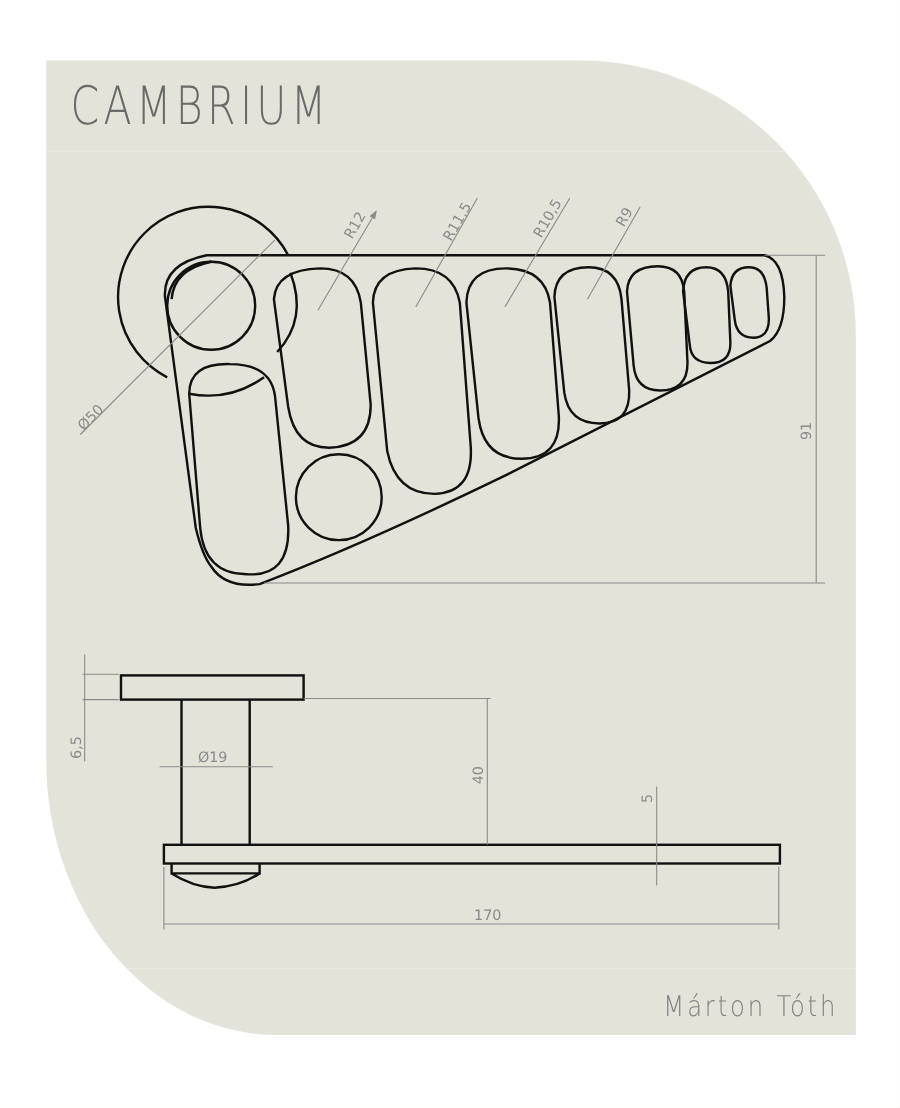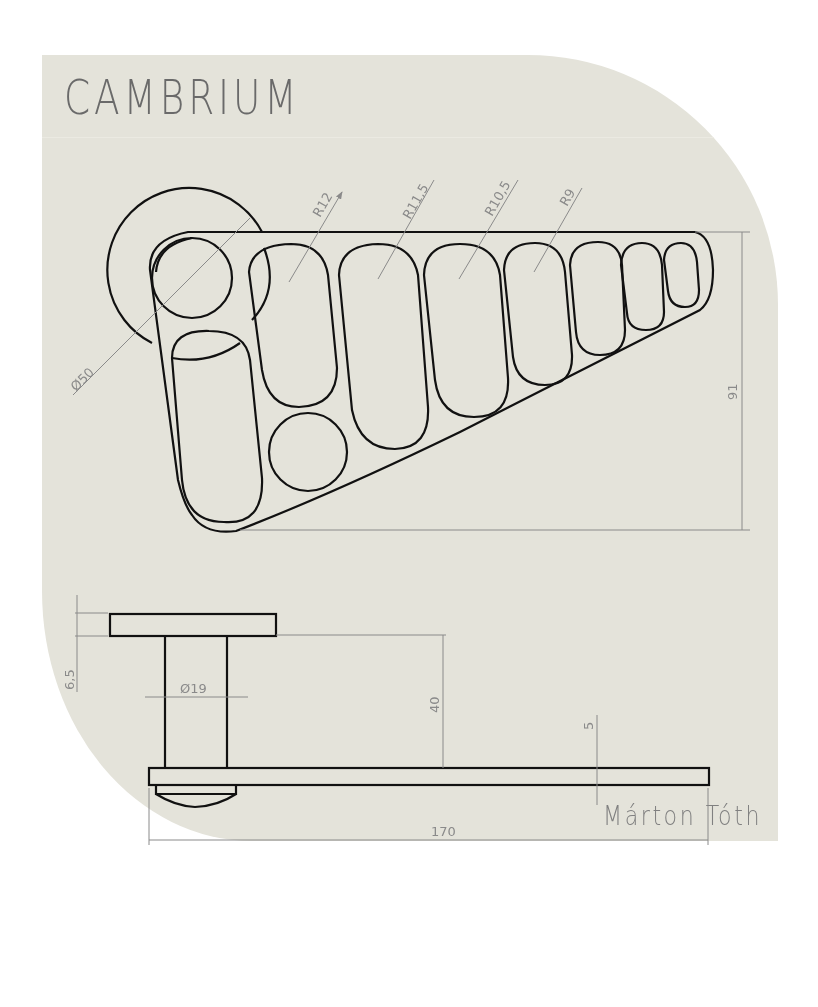--- a/index.html
+++ b/index.html
@@ -1,17 +1,17 @@
 <!DOCTYPE html>
 <html><head>
 <meta charset="utf-8">
 <style>
   html, body { margin:0; padding:0; background:#ffffff; }
   body { width:818px; height:1007px; position:relative; overflow:hidden; font-family:"DejaVu Sans", sans-serif; }
-  .sheet { position:absolute; left:42px; top:55px; width:736px; height:786px; background:#e4e3da;
+  .sheet { position:absolute; left:42px; top:55px; width:736px; height:886px; background:#e4e3da;
            border-top-right-radius:250px 250px; border-bottom-left-radius:210px 250px; overflow:hidden; }
   .band { position:absolute; left:0; top:82px; width:100%; height:1px; background:#ebeae2; }
   .band2 { position:absolute; left:0; top:825px; width:100%; height:1px; background:#ebeae2; }
   .title { position:absolute; left:22px; top:14px; font-family:"DejaVu Sans", sans-serif; font-weight:200; font-size:48px;
            letter-spacing:5px; color:#6a6a6a; transform:scaleX(0.78); transform-origin:left top; -webkit-text-stroke:0; font-stretch:condensed; }
   .author { position:absolute; right:16px; bottom:10px; font-family:"DejaVu Sans", sans-serif; font-size:26px; letter-spacing:3px;
             color:#808080; transform:scaleX(0.85); transform-origin:right bottom; font-weight:200; }
   svg.drawing { position:absolute; left:0; top:0; }
   .dimtxt { font-family:"DejaVu Sans", sans-serif; font-size:13px; fill:#8a8a8a; }
 </style>

